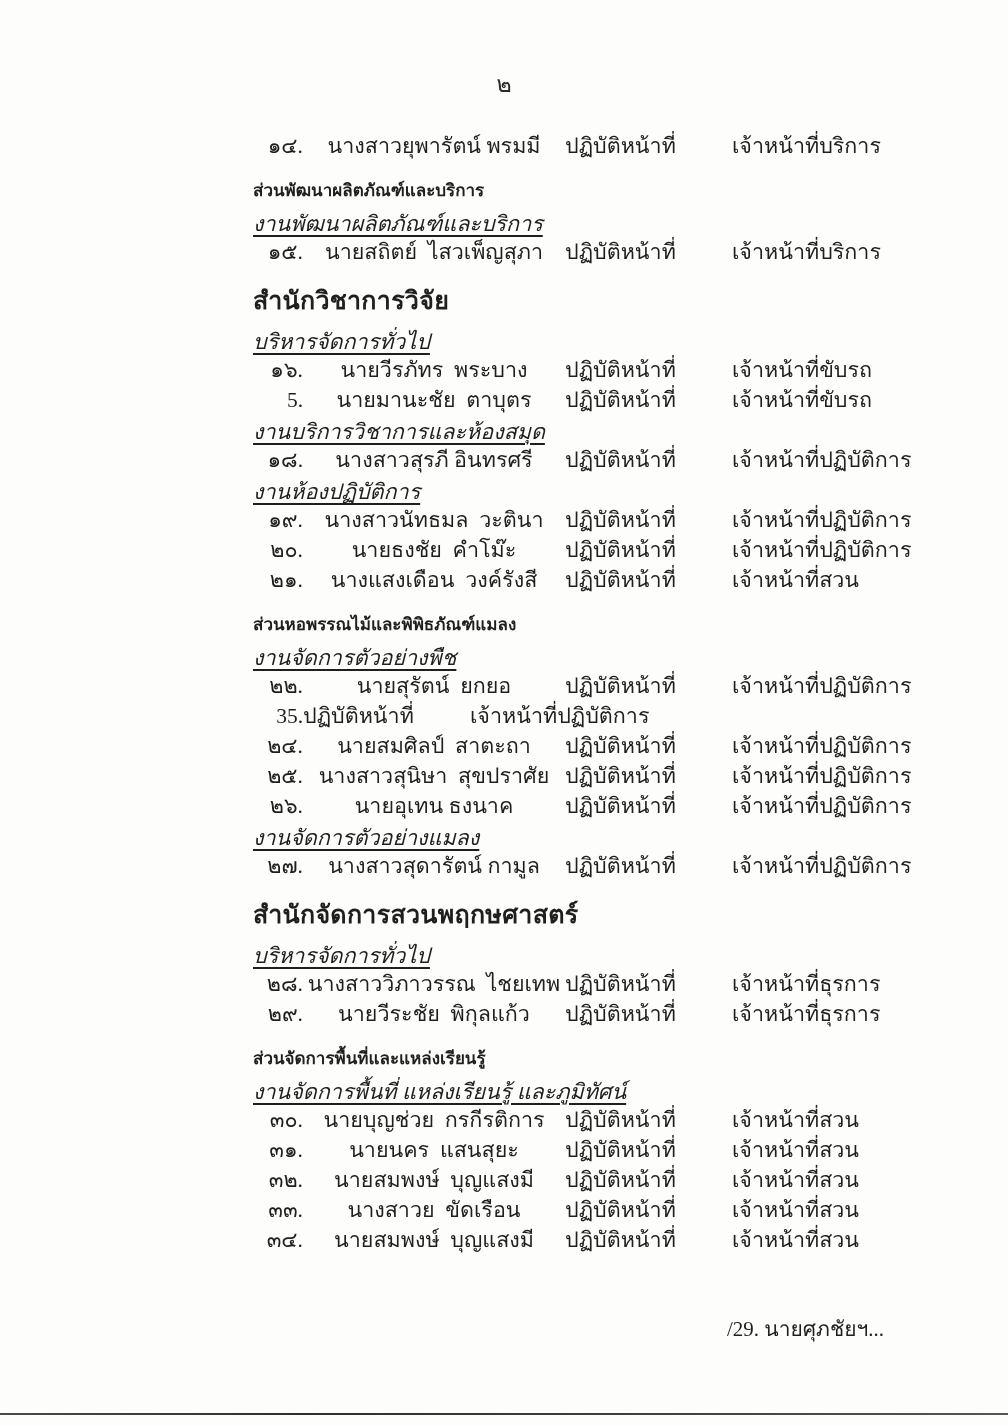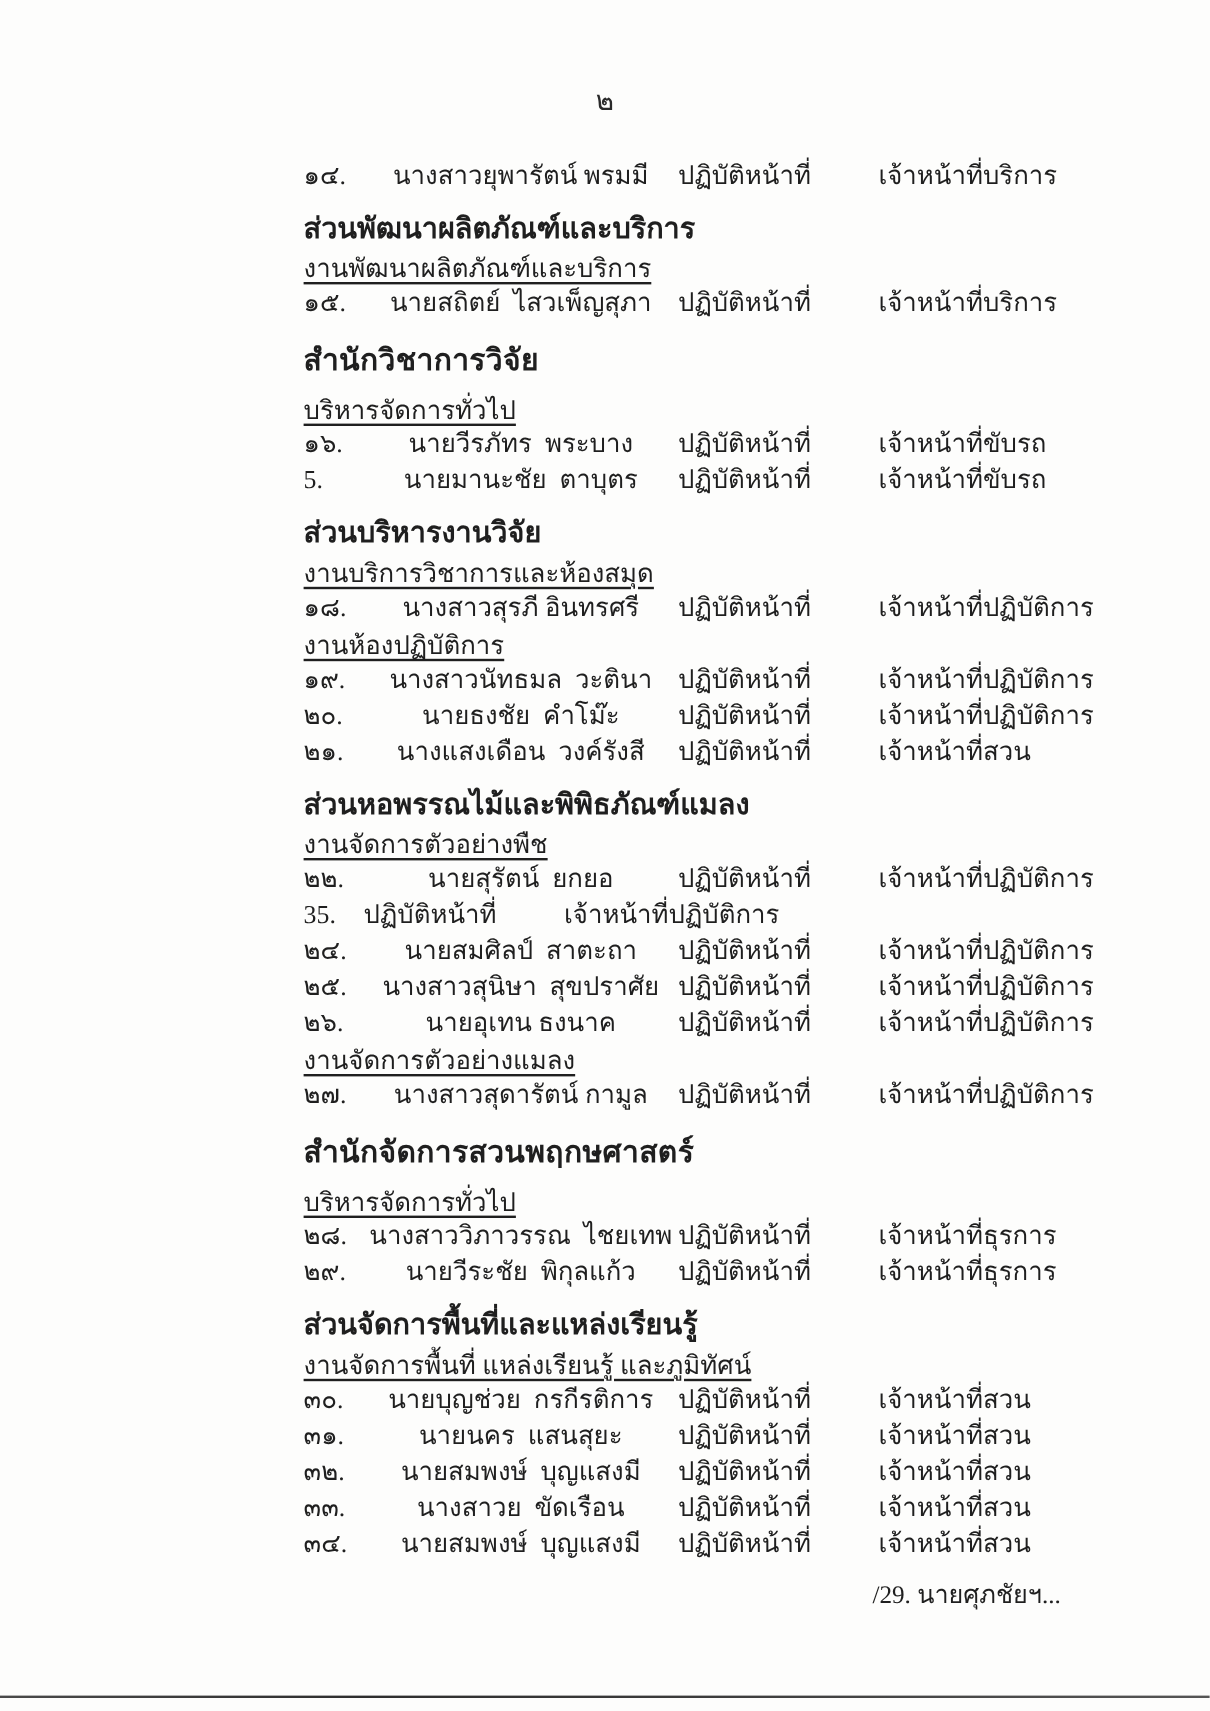--- a/index.html
+++ b/index.html
@@ -35,45 +35,46 @@
     width: 660px;
   }
   .trow {
     display: flex;
     align-items: baseline;
     height: 30px;
     line-height: 30px;
     font-size: 21.5px;
     white-space: pre;
   }
-  .c-no   { width: 50px;  flex: none; }
+  .c-no   { width: 50px;  flex: none; text-align: right; }
   .c-name { width: 262px; flex: none; white-space: pre; text-align: center; }
   .c-duty { width: 167px; flex: none; }
   .c-pos  { flex: 1; }
   .h-bureau {
     font-weight: 700;
     font-size: 25px;
     line-height: 36px;
     margin-top: 16px;
     margin-bottom: 10px;
     letter-spacing: 0.3px;
   }
   .h-division {
     font-weight: 700;
-    font-size: 24px;
+    font-size: 17px;
     line-height: 32px;
     margin-top: 14px;
   }
   .h-unit {
     font-size: 21.5px;
     line-height: 26px;
     margin-top: 4px;
     text-decoration: underline;
     text-underline-offset: 4px;
     text-decoration-thickness: 1.5px;
+    font-style: italic;
   }
   .continuation-note {
     position: absolute;
     top: 1312px;
     left: 727px;
     font-size: 21px;
     white-space: pre;
   }
   .scan-edge-line {
     position: absolute;
@@ -92,21 +93,20 @@
 
   <div class="content">
       <div class="trow"><span class="c-no">๑๔.</span><span class="c-name">นางสาวยุพารัตน์ พรมมี</span><span class="c-duty">ปฏิบัติหน้าที่</span><span class="c-pos">เจ้าหน้าที่บริการ</span></div>
       <div class="h-division">ส่วนพัฒนาผลิตภัณฑ์และบริการ</div>
       <div class="h-unit">งานพัฒนาผลิตภัณฑ์และบริการ</div>
       <div class="trow"><span class="c-no">๑๕.</span><span class="c-name">นายสถิตย์  ไสวเพ็ญสุภา</span><span class="c-duty">ปฏิบัติหน้าที่</span><span class="c-pos">เจ้าหน้าที่บริการ</span></div>
       <div class="h-bureau">สำนักวิชาการวิจัย</div>
       <div class="h-unit">บริหารจัดการทั่วไป</div>
       <div class="trow"><span class="c-no">๑๖.</span><span class="c-name">นายวีรภัทร  พระบาง</span><span class="c-duty">ปฏิบัติหน้าที่</span><span class="c-pos">เจ้าหน้าที่ขับรถ</span></div>
       <div class="trow"><span class="c-no">5.</span><span class="c-name">นายมานะชัย  ตาบุตร</span><span class="c-duty">ปฏิบัติหน้าที่</span><span class="c-pos">เจ้าหน้าที่ขับรถ</span></div>
-      <div class="h-division">ส่วนบริหารงานวิจัย</div>
       <div class="h-unit">งานบริการวิชาการและห้องสมุด</div>
       <div class="trow"><span class="c-no">๑๘.</span><span class="c-name">นางสาวสุรภี อินทรศรี</span><span class="c-duty">ปฏิบัติหน้าที่</span><span class="c-pos">เจ้าหน้าที่ปฏิบัติการ</span></div>
       <div class="h-unit">งานห้องปฏิบัติการ</div>
       <div class="trow"><span class="c-no">๑๙.</span><span class="c-name">นางสาวนัทธมล  วะตินา</span><span class="c-duty">ปฏิบัติหน้าที่</span><span class="c-pos">เจ้าหน้าที่ปฏิบัติการ</span></div>
       <div class="trow"><span class="c-no">๒๐.</span><span class="c-name">นายธงชัย  คำโม๊ะ</span><span class="c-duty">ปฏิบัติหน้าที่</span><span class="c-pos">เจ้าหน้าที่ปฏิบัติการ</span></div>
       <div class="trow"><span class="c-no">๒๑.</span><span class="c-name">นางแสงเดือน  วงค์รังสี</span><span class="c-duty">ปฏิบัติหน้าที่</span><span class="c-pos">เจ้าหน้าที่สวน</span></div>
       <div class="h-division">ส่วนหอพรรณไม้และพิพิธภัณฑ์แมลง</div>
       <div class="h-unit">งานจัดการตัวอย่างพืช</div>
       <div class="trow"><span class="c-no">๒๒.</span><span class="c-name">นายสุรัตน์  ยกยอ</span><span class="c-duty">ปฏิบัติหน้าที่</span><span class="c-pos">เจ้าหน้าที่ปฏิบัติการ</span></div>
       <div class="trow"><span class="c-no">35.</span><span class="c-duty">ปฏิบัติหน้าที่</span><span class="c-pos">เจ้าหน้าที่ปฏิบัติการ</span></div>

